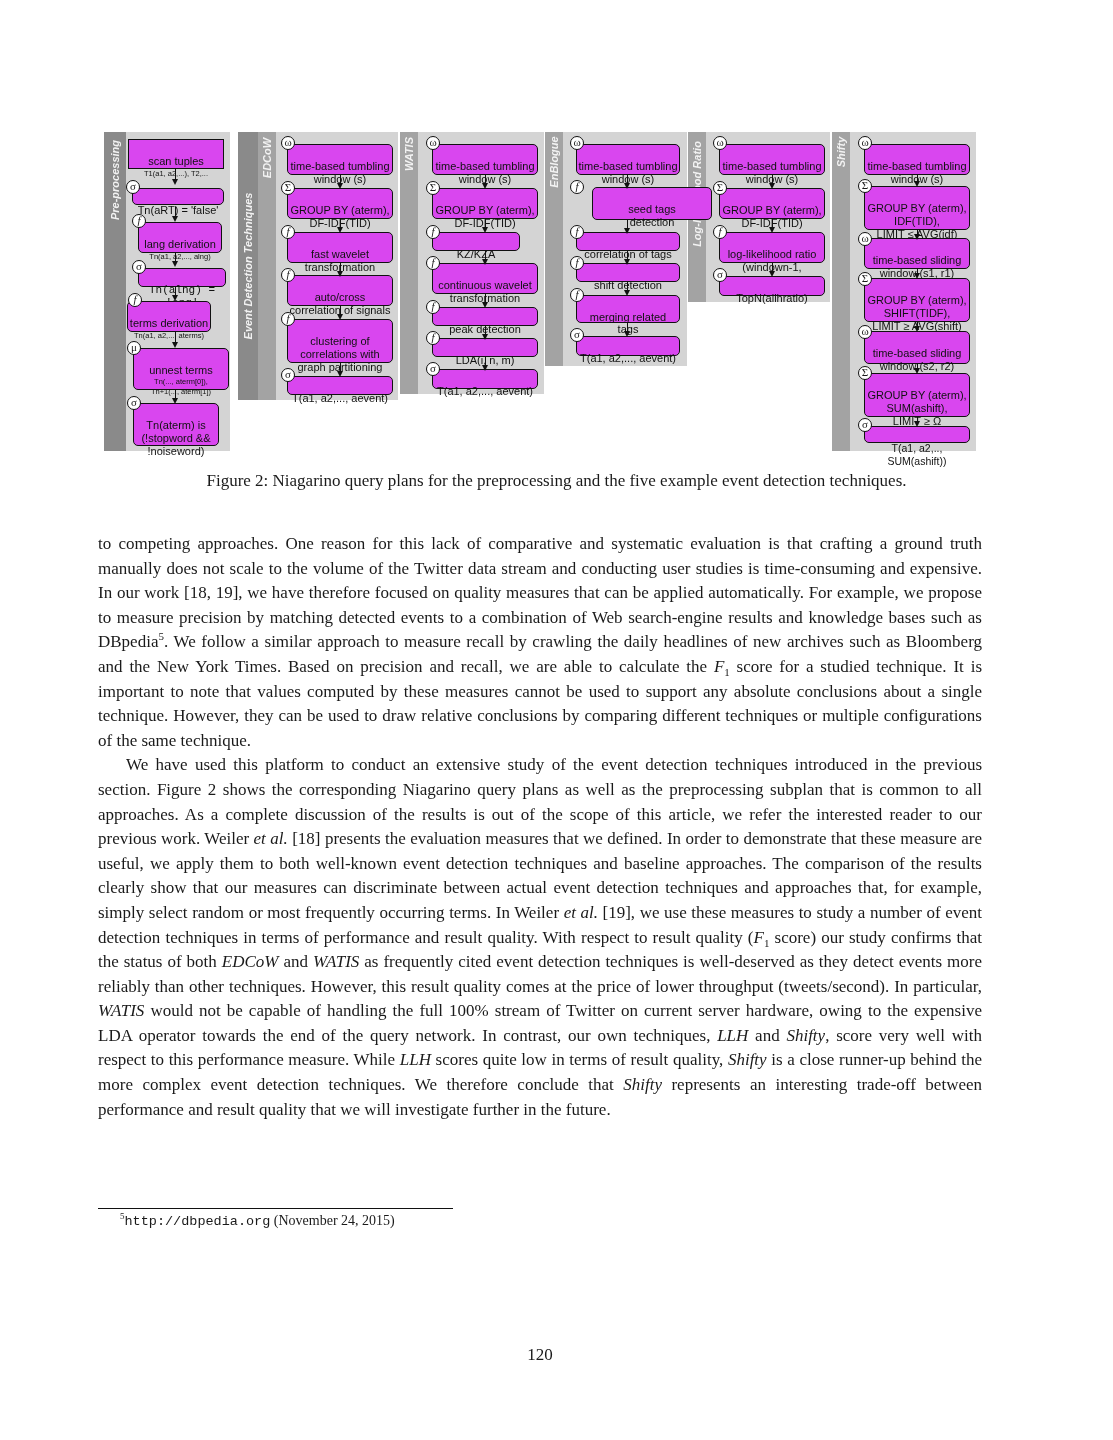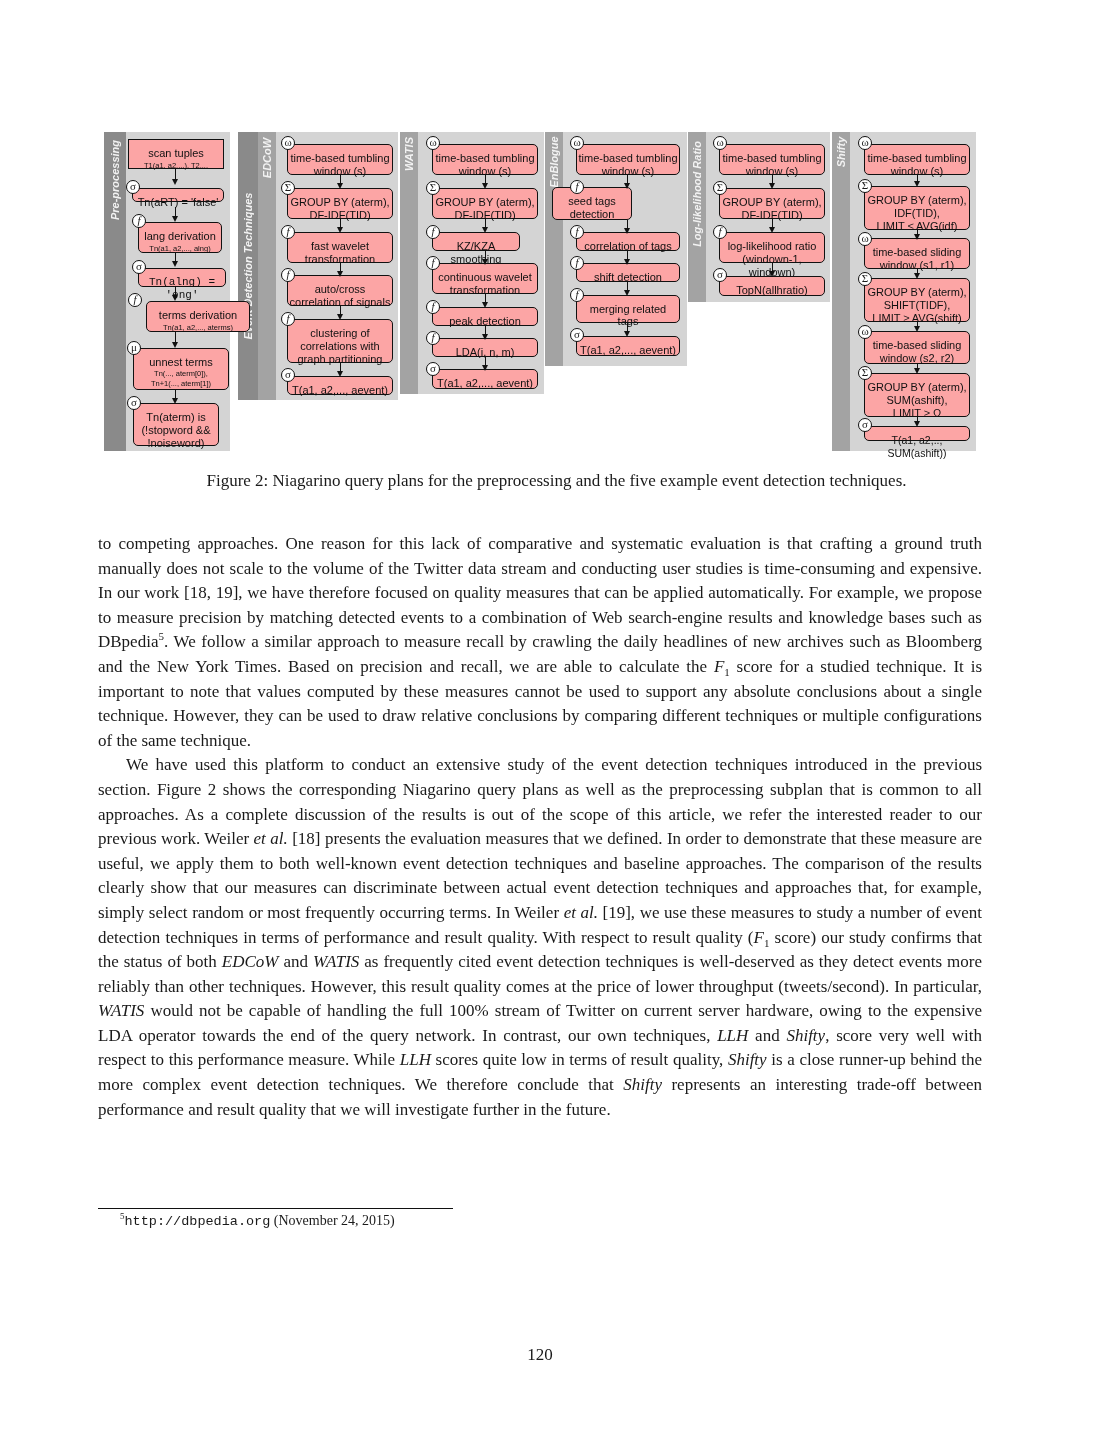--- a/index.html
+++ b/index.html
@@ -8,23 +8,23 @@
 
   
   #figure { position: absolute; left: 0; top: 0; width: 1113px; height: 460px; }
   .strip { position: absolute; background: #8a8a8a; }
   .strip.mid { background: #a3a3a3; }
   .strip .vlabel { position: absolute; left: 50%; top: 50%; white-space: nowrap;
     color: #f2f2f2; font-family: "Liberation Sans", sans-serif; font-weight: bold; font-style: italic;
     font-size: 11px; transform: translate(-50%, -50%) rotate(-90deg); }
   .col { position: absolute; background: #d4d4d4; }
 
-  .box { position: absolute; background: #fca5a5; border: 1.6px solid #111; border-radius: 5px;
+  .box { position: absolute; background: #d946ef; border: 1.6px solid #111; border-radius: 5px;
     box-sizing: border-box; text-align: center; font-family: "Liberation Sans", sans-serif;
-    font-size: 11px; line-height: 13px; color: #111; padding-top: 7px; }
+    font-size: 11px; line-height: 13px; color: #111; padding-top: 15px; }
   .box.square { border-radius: 0; }
   .box .small { font-size: 7.5px; line-height: 11px; display: block; }
 
   .op { position: absolute; width: 14px; height: 14px; border: 1.4px solid #111; border-radius: 50%;
     background: #fff; box-sizing: border-box; font-family: "Liberation Serif", serif;
     font-size: 11px; line-height: 11px; text-align: center; z-index: 2; }
   .op.f { font-style: italic; }
 
   .arrow { position: absolute; width: 0; border-left: 1.6px solid #111; z-index: 1; }
   .arrow::after { content: ""; position: absolute; left: -4.5px; bottom: -2px; border-left: 3.7px solid transparent;
@@ -103,21 +103,21 @@
   </div>
   <div class="arrow" style="left:175px;top:253px;height:12px;"></div>
 
   <div class="op" style="left:132px;top:260px;">σ</div>
   <div class="box" style="left:138px;top:268px;width:88px;height:19px;font-family:Liberation Mono, monospace;">
     <span>Tn(alng) = 'eng'</span>
   </div>
   <div class="arrow" style="left:175px;top:287px;height:12px;"></div>
 
   <div class="op f" style="left:128px;top:293px;">f</div>
-  <div class="box" style="left:146px;top:301px;width:104px;height:31px;">
+  <div class="box" style="left:127px;top:301px;width:84px;height:31px;">
     <span>terms derivation</span>
     <span class="small">Tn(a1, a2,..., aterms)</span>
   </div>
   <div class="arrow" style="left:175px;top:332px;height:14px;"></div>
 
   <div class="op" style="left:127px;top:341px;">μ</div>
   <div class="box" style="left:133px;top:348px;width:96px;height:42px;">
     <span>unnest terms</span>
     <span class="small" style="line-height:10px;">Tn(..., aterm[0]),</span>
     <span class="small" style="line-height:10px;">Tn+1(..., aterm[1])</span>
@@ -217,21 +217,21 @@
   </div>
 
   <div class="op" style="left:570px;top:136px;">ω</div>
   <div class="box" style="left:576px;top:144px;width:104px;height:31px;">
     <span>time-based tumbling</span><br>
     <span>window (s)</span>
   </div>
   <div class="arrow" style="left:627px;top:175px;height:12px;"></div>
 
   <div class="op f" style="left:570px;top:180px;">f</div>
-  <div class="box" style="left:552px;top:187px;width:80px;height:33px;">
+  <div class="box" style="left:592px;top:187px;width:120px;height:33px;">
     <span>seed tags</span><br>
     <span>detection</span>
   </div>
   <div class="arrow" style="left:627px;top:220px;height:12px;"></div>
 
   <div class="op f" style="left:570px;top:225px;">f</div>
   <div class="box" style="left:576px;top:232px;width:104px;height:19px;">
     <span>correlation of tags</span>
   </div>
   <div class="arrow" style="left:627px;top:251px;height:12px;"></div>

